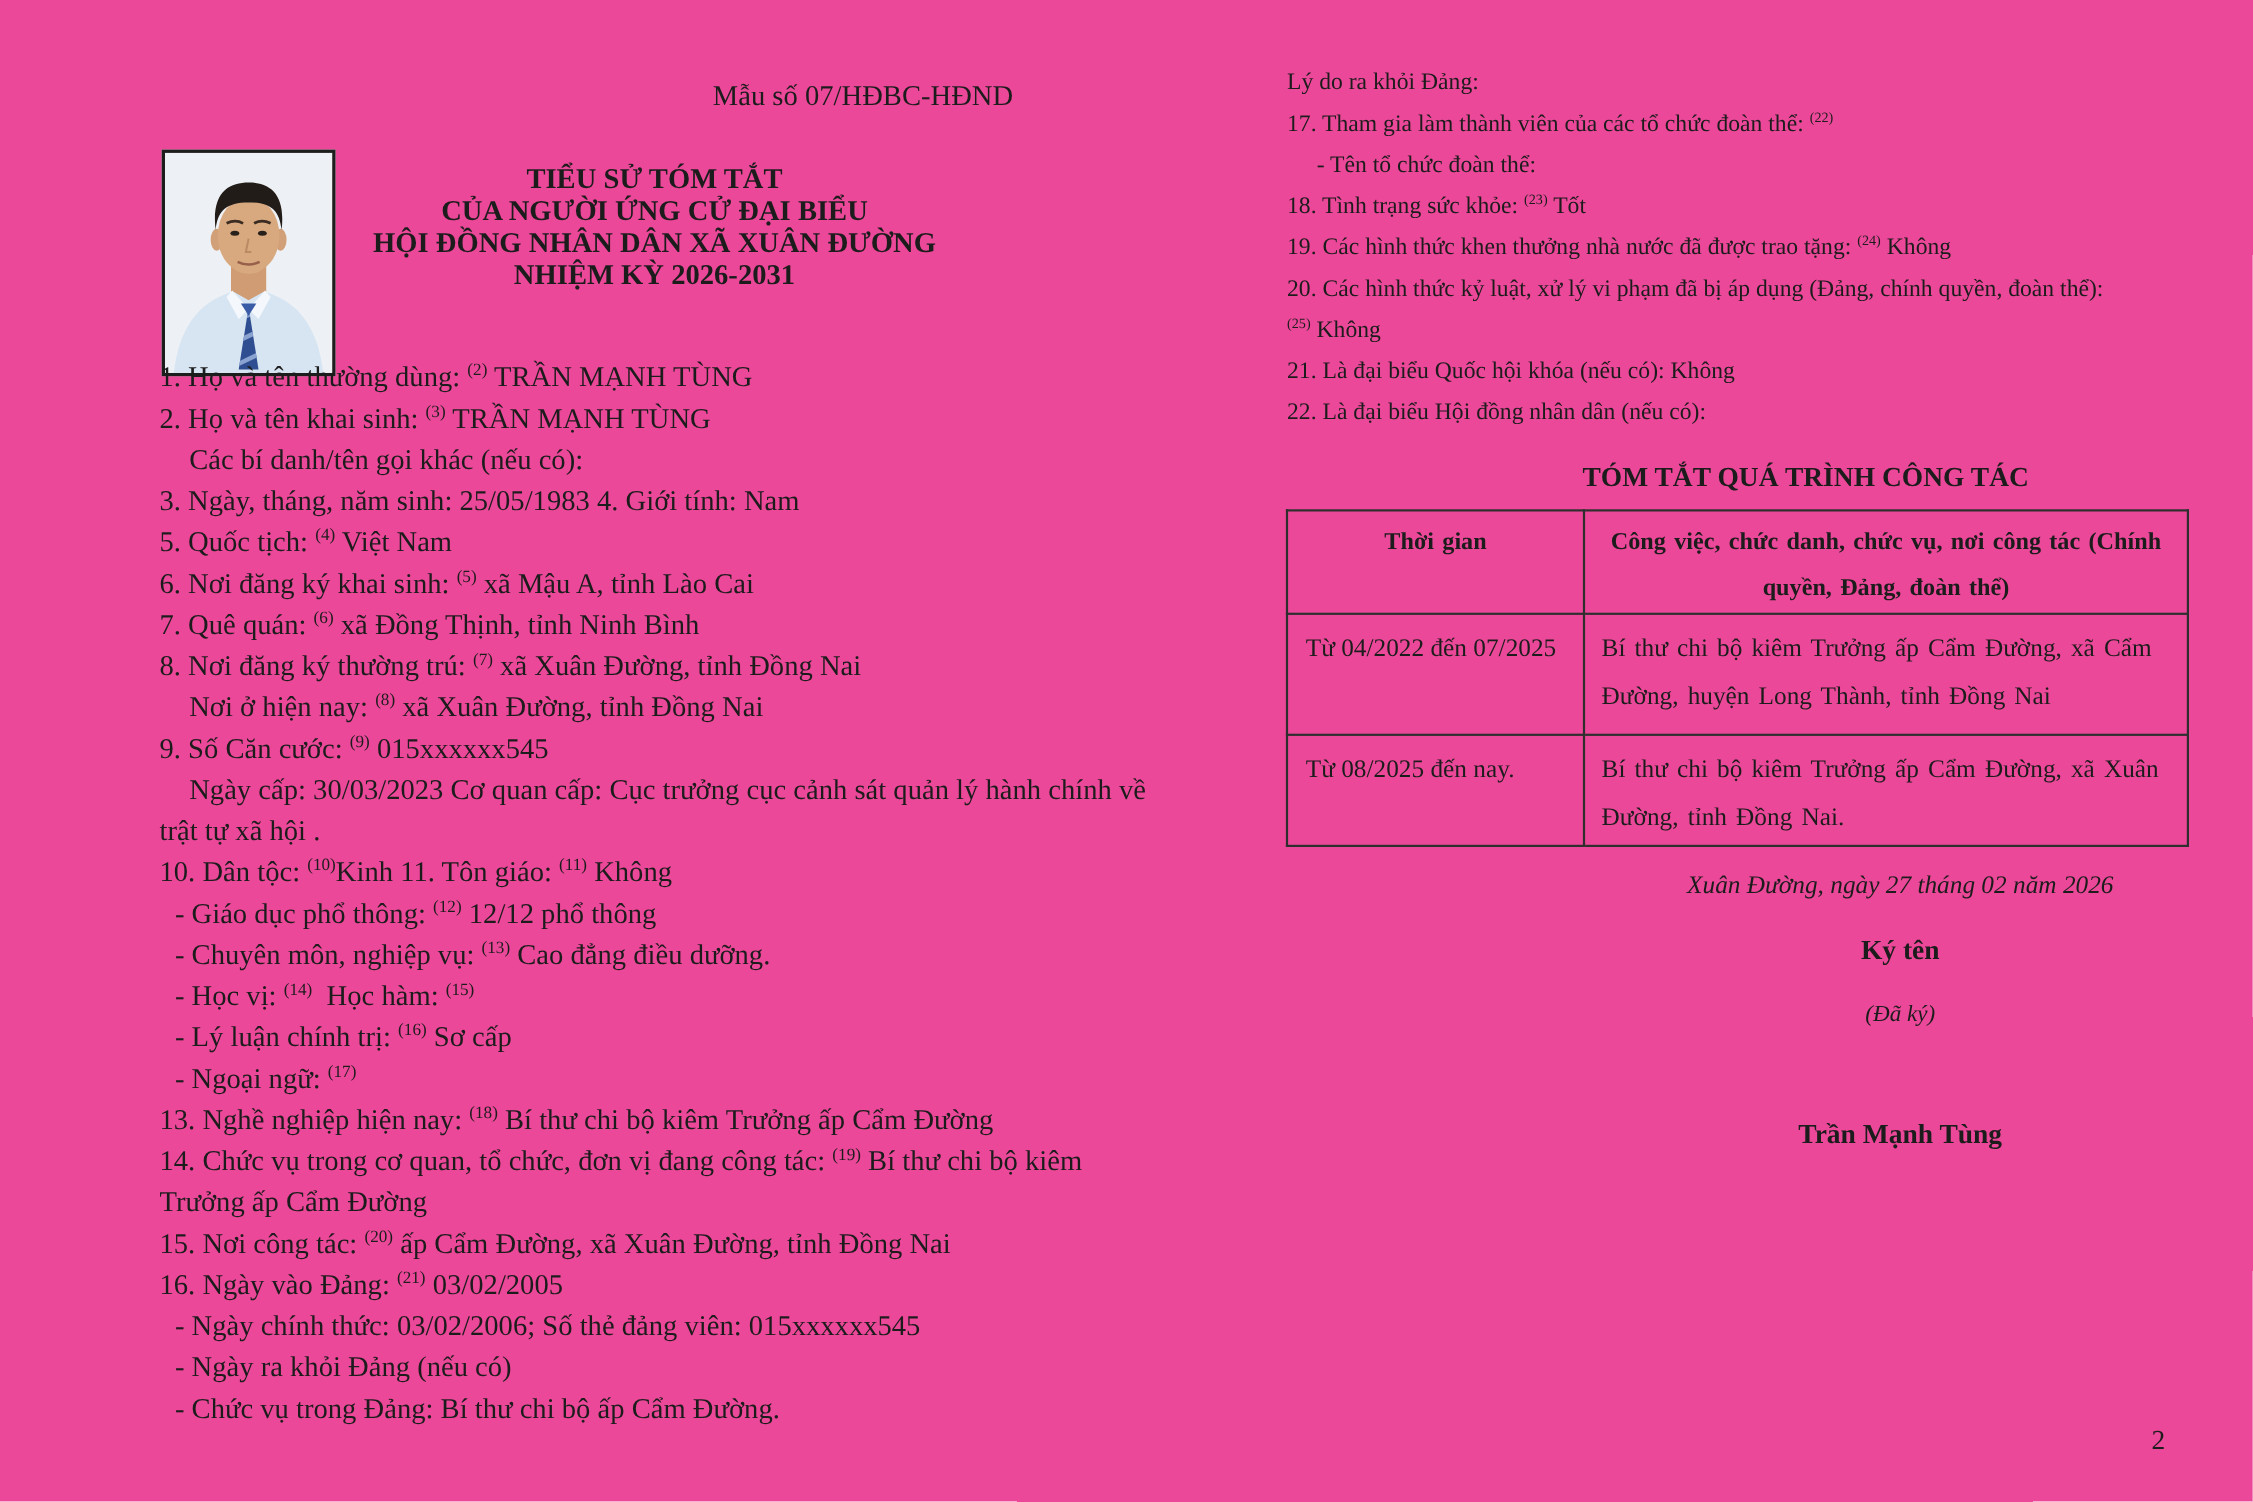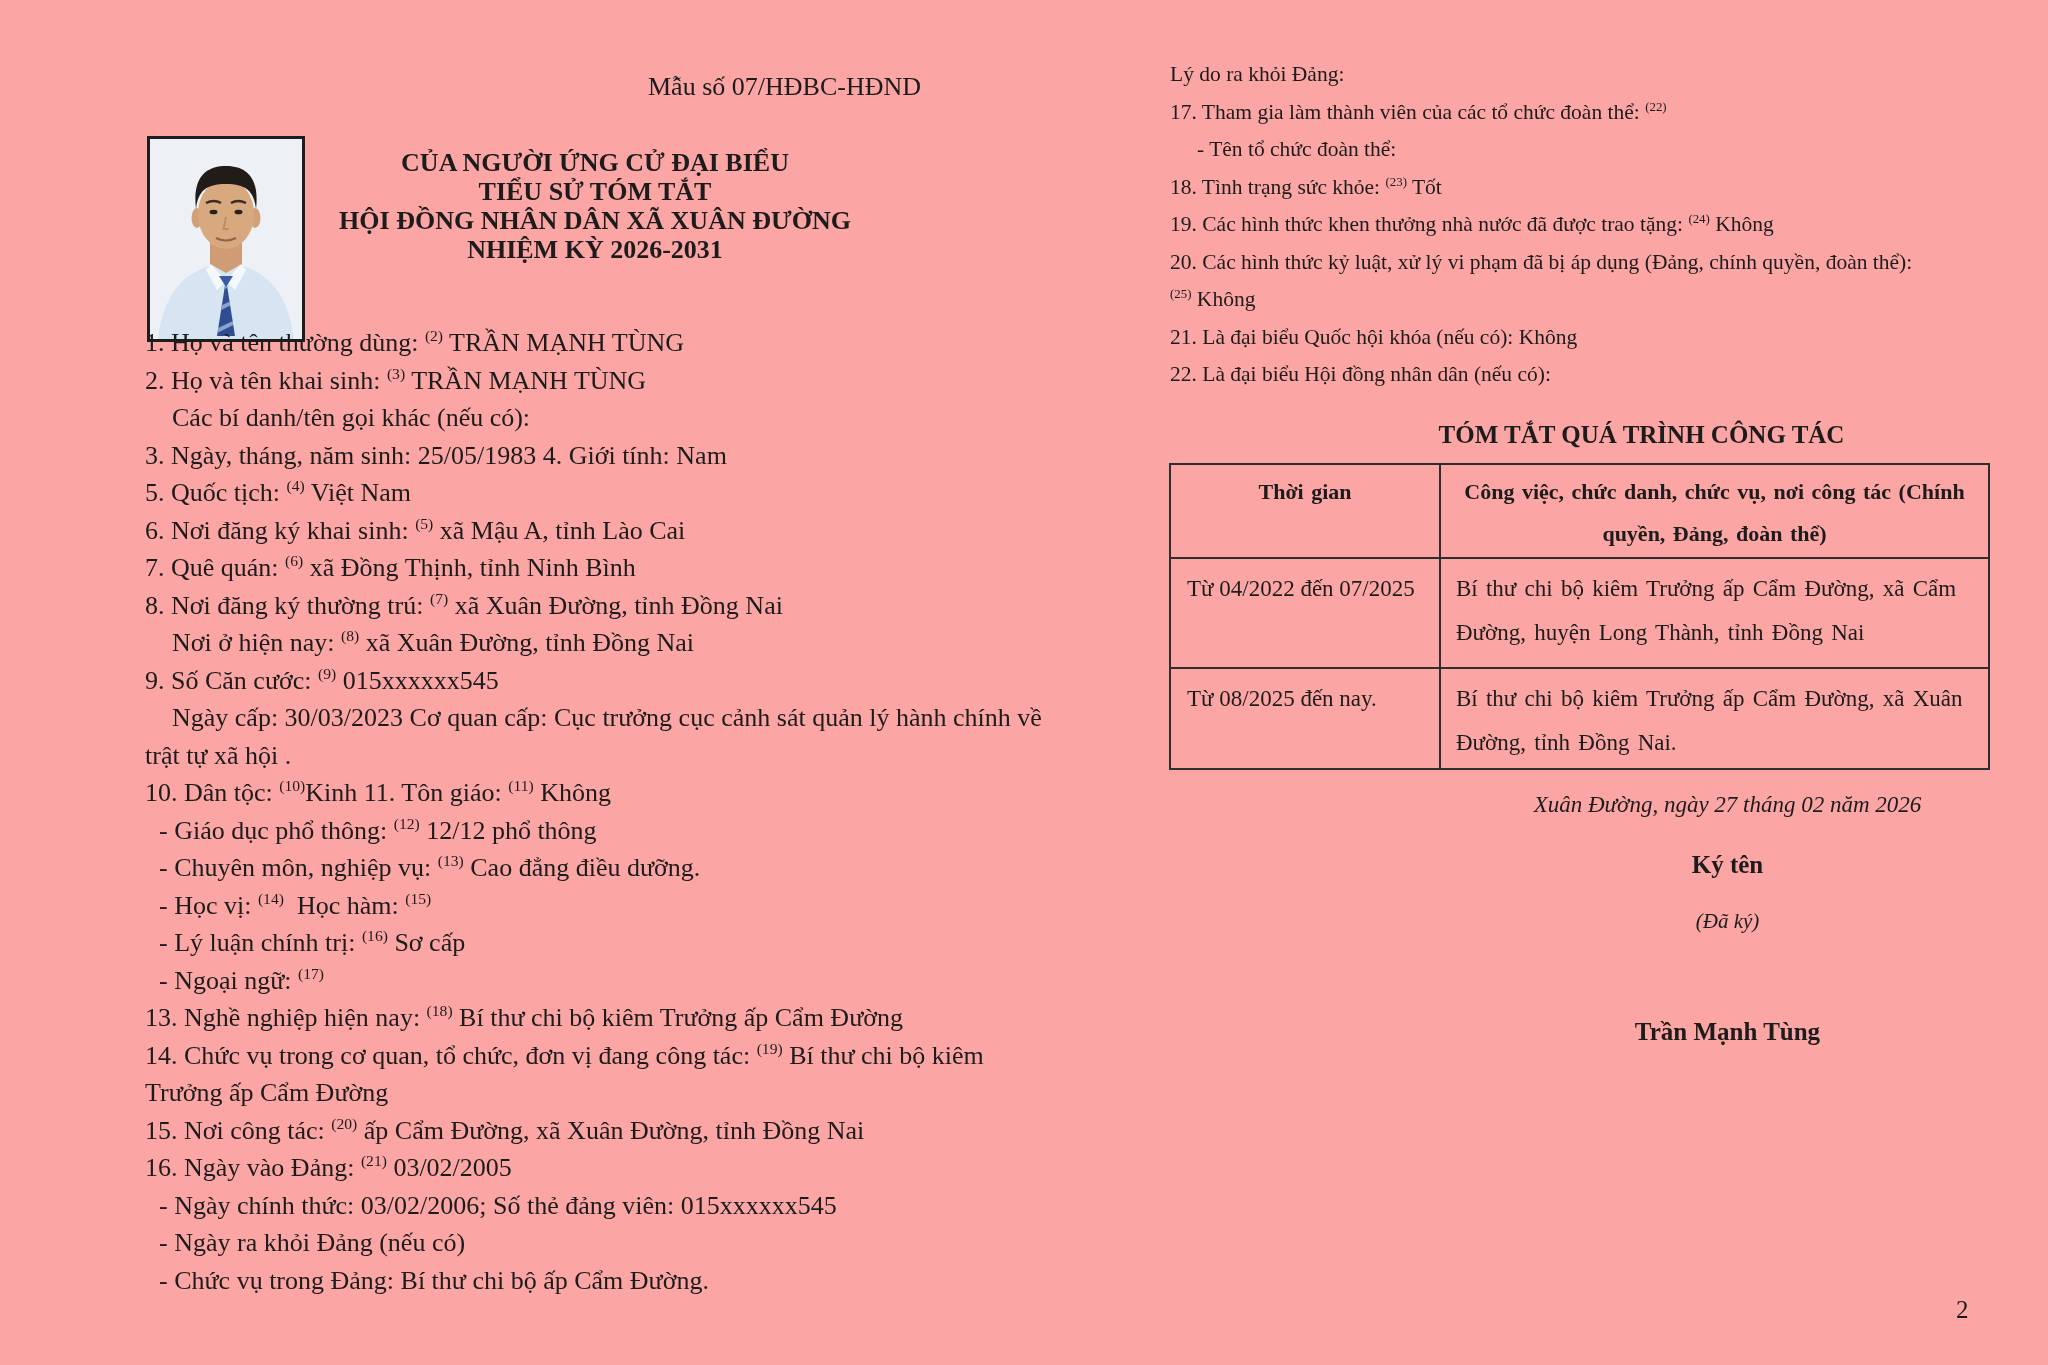--- a/index.html
+++ b/index.html
@@ -1,17 +1,17 @@
 <!DOCTYPE html>
 <html><head>
 <meta charset="utf-8">
 <style>
   html,body{margin:0;padding:0;background:#ffffff;}
   .page{
-    position:relative;width:2048px;height:1365px;background:#fca5a5;
+    position:relative;width:2048px;height:1365px;background:#ec4899;
     font-family:"Liberation Serif","DejaVu Serif",serif;color:#1c1c1c;overflow:hidden;
   }
   .form-number{position:absolute;left:648px;top:72px;font-size:26px;white-space:pre;}
   .photo{
     position:absolute;left:147px;top:136px;width:152px;height:200px;
     border:3px solid #1d1d1d;background:#edf0f4;box-sizing:content-box;
   }
   .doc-title{
     position:absolute;left:300px;top:148px;width:590px;text-align:center;
     font-weight:bold;font-size:26px;line-height:29px;
@@ -85,22 +85,22 @@
       <path d="M56 64 Q64 60 71 64" stroke="#3a2c22" stroke-width="2.4" fill="none"></path>
       <path d="M81 64 Q88 60 96 64" stroke="#3a2c22" stroke-width="2.4" fill="none"></path>
       <ellipse cx="63.5" cy="73" rx="4" ry="2.3" fill="#27201b"></ellipse>
       <ellipse cx="88.5" cy="73" rx="4" ry="2.3" fill="#27201b"></ellipse>
       <path d="M76 78 L73.5 90 L78.5 90" stroke="#b98a63" stroke-width="1.8" fill="none"></path>
       <path d="M66 99 Q76 104 86 99" stroke="#96604b" stroke-width="2.2" fill="none"></path>
     </svg>
   </div>
 
   <div class="doc-title" id="docTitle">
+      <div class="line">TIỂU SỬ TÓM TẮT</div>
       <div class="line">CỦA NGƯỜI ỨNG CỬ ĐẠI BIỂU</div>
-      <div class="line">TIỂU SỬ TÓM TẮT</div>
       <div class="line">HỘI ĐỒNG NHÂN DÂN XÃ XUÂN ĐƯỜNG</div>
       <div class="line">NHIỆM KỲ 2026-2031</div>
     </div>
 
   <div class="col-left" id="colLeft">
       <div class="line">1. Họ và tên thường dùng: <sup>(2)</sup> TRẦN MẠNH TÙNG</div>
       <div class="line">2. Họ và tên khai sinh: <sup>(3)</sup> TRẦN MẠNH TÙNG</div>
       <div class="line ind2">Các bí danh/tên gọi khác (nếu có):</div>
       <div class="line">3. Ngày, tháng, năm sinh: 25/05/1983 4. Giới tính: Nam</div>
       <div class="line">5. Quốc tịch: <sup>(4)</sup> Việt Nam</div>

